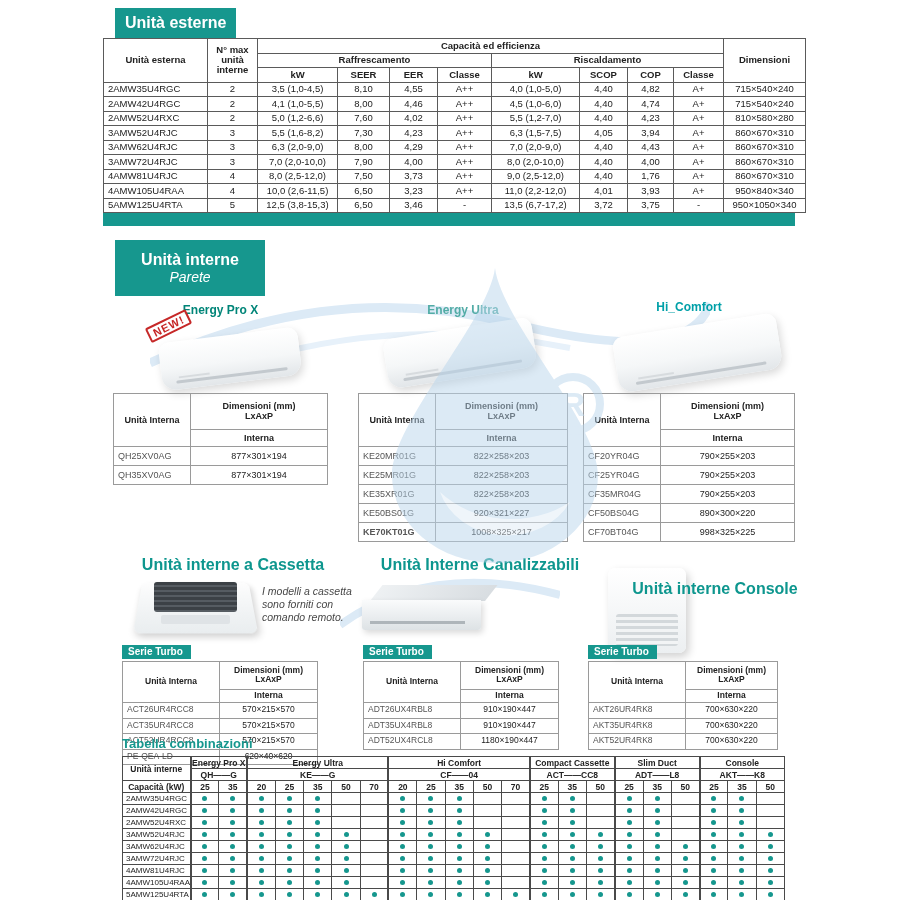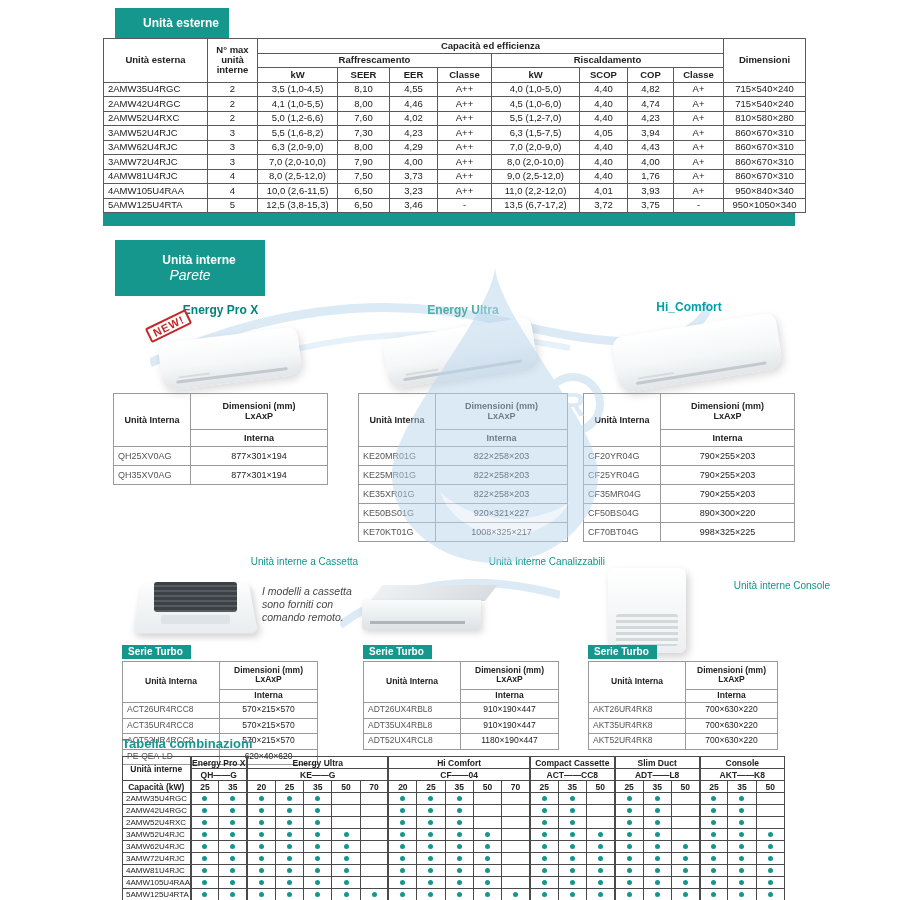--- a/index.html
+++ b/index.html
@@ -2,34 +2,34 @@
 <html><head>
 <meta charset="utf-8">
 <style>
   html,body{margin:0;padding:0;background:#fff;}
   #page{position:relative;width:900px;height:900px;background:#fff;overflow:hidden;
         font-family:"Liberation Sans",sans-serif;color:#222;}
   .abs{position:absolute;}
   
   .teal-block{background:#16978E;color:#fff;display:flex;flex-direction:column;justify-content:center;
               padding:2px 10px;box-sizing:border-box;}
-  .teal-block .t1{font-size:12px;font-weight:bold;margin-left:18px;}
+  .teal-block .t1{font-size:16px;font-weight:bold;}
   .teal-block .t2{font-size:14px;font-style:italic;text-align:center;}
   
   .outdoor-wrap{left:103px;top:38px;width:692px;z-index:3;}
   table{border-collapse:collapse;}
   .outdoor-table{width:100%;table-layout:fixed;font-size:9.5px;}
   .outdoor-table td,.outdoor-table th{border:1px solid #5a5a5a;text-align:center;padding:0 1px;
     height:13.5px;line-height:1.05;overflow:hidden;white-space:nowrap;}
   .outdoor-table thead td{font-weight:bold;white-space:normal;}
   .outdoor-table .tl{text-align:left;padding-left:4px;}
   .teal-bar{height:13px;background:#16978E;}
   
   .prod-title{font-weight:bold;font-size:12px;text-align:center;z-index:3;}
-  .sp-title{font-weight:normal;font-size:10px;text-align:right;color:#0D968E;z-index:3;}
+  .sp-title{font-weight:bold;font-size:16px;text-align:center;color:#0D968E;z-index:3;}
   
   .dim-table{width:100%;table-layout:fixed;font-size:9px;background:transparent;}
   .dim-table td{border:1px solid #9a9a9a;text-align:center;padding:0 2px;line-height:1.15;}
   .dim-table thead td{font-weight:bold;color:#222;}
   .dim-table .uih{width:72px;text-align:center;}
   .dim-table tbody td:first-child{text-align:left;padding-left:4px;color:#555;}
   .dt-wrap{z-index:3;}
   .small .dim-table{font-size:8.5px;}
   .small .dim-table .uih{width:92px;}
   .serie-label{background:#16978E;color:#fff;font-weight:bold;font-size:10px;
@@ -320,21 +320,21 @@
           </tr>
           <tr>
             <td style="height: 18px;">KE35XR01G</td>
             <td style="height: 18px;">822×258×203</td>
           </tr>
           <tr>
             <td style="height: 18px;">KE50BS01G</td>
             <td style="height: 18px;">920×321×227</td>
           </tr>
           <tr>
-            <td style="height: 18px;">KE70KT01G</td>
+            <td style="height: 18px; font-weight: bold;">KE70KT01G</td>
             <td style="height: 18px;">1008×325×217</td>
           </tr>
         </tbody>
     </table>
   </div>
 
   <div class="abs prod-title" style="left:583px;top:300px;width:212px;color:#00A0A8;">Hi_Comfort</div>
   <div class="abs ac-wall" style="left:615px;top:325px;width:165px;height:56px;transform:rotate(-9deg);">
       <div class="vent"></div>
       <div class="brand"></div>

